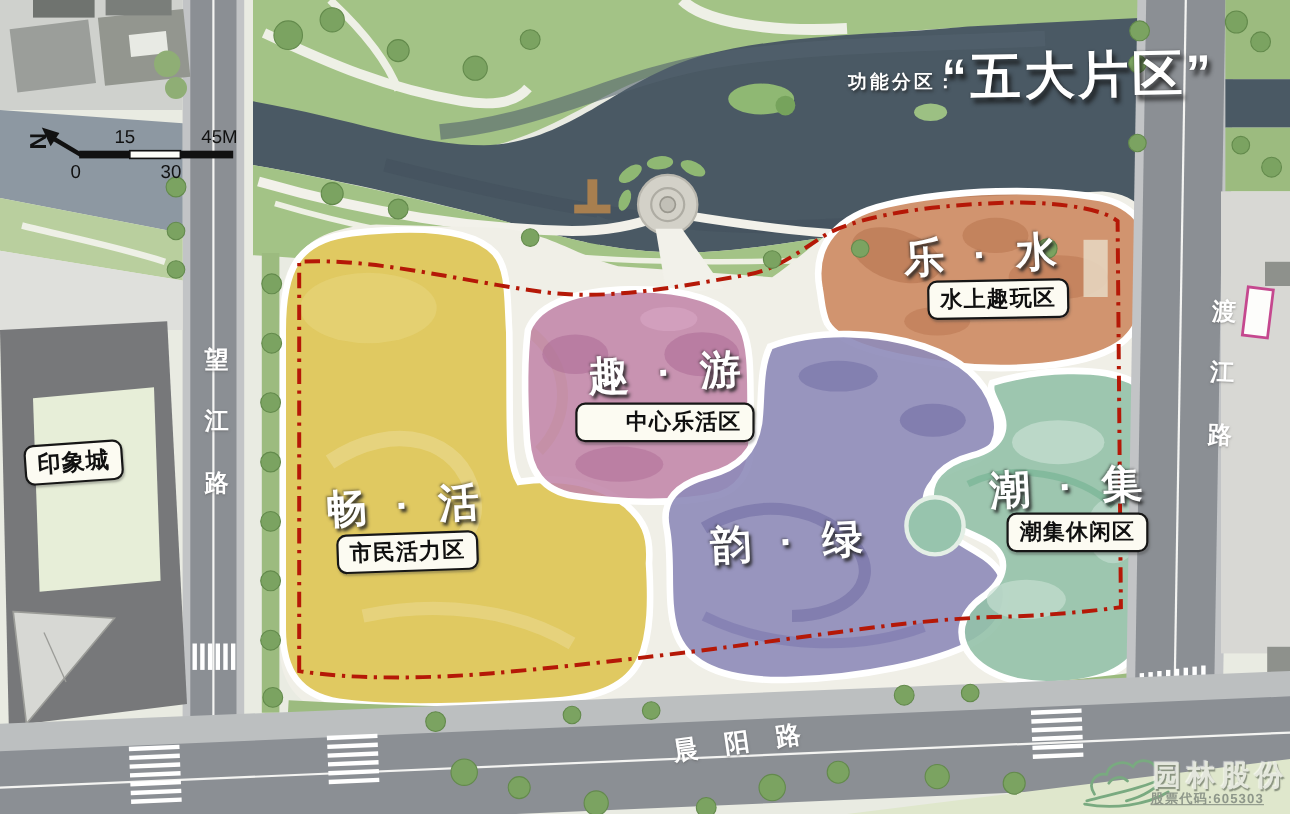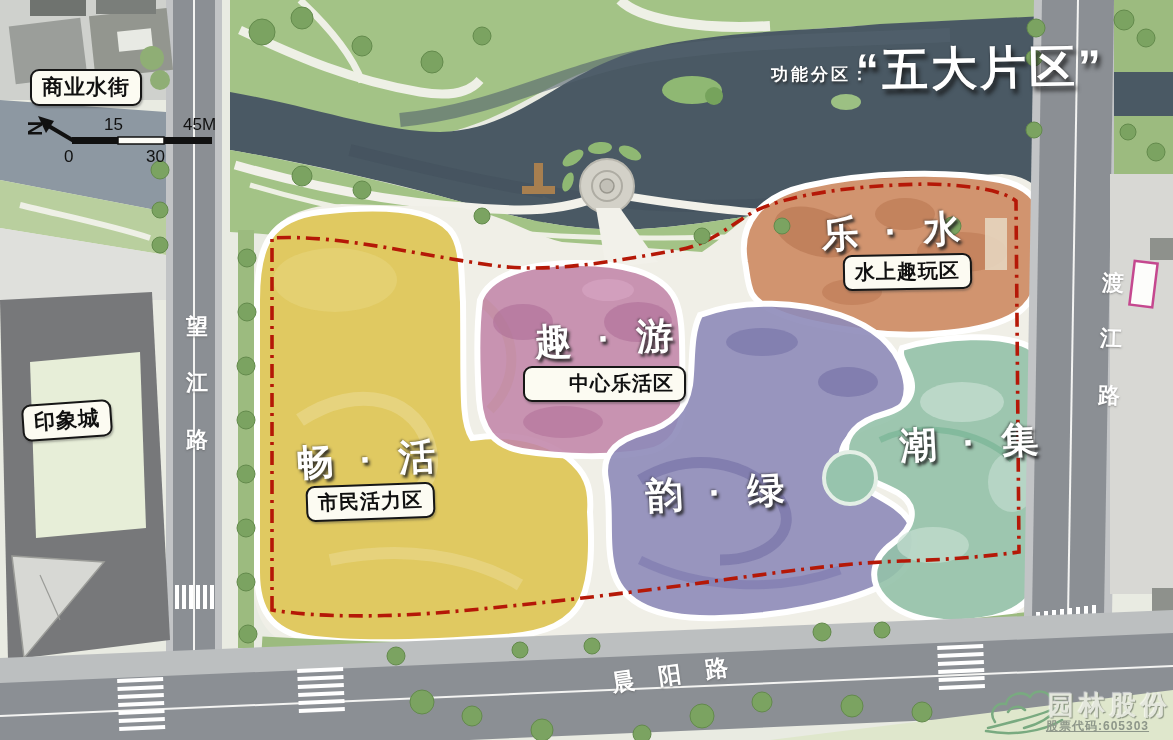--- a/index.html
+++ b/index.html
@@ -272,36 +272,36 @@
     <path d="M995 722 C988 712 996 702 1006 704 C1008 694 1022 690 1030 697 C1035 689 1048 690 1051 699 C1060 697 1066 704 1063 712"></path>
     <path d="M1008 712 C1012 706 1020 705 1025 710"></path>
     <path d="M988 728 C1010 722 1042 716 1060 706 C1052 716 1040 724 1024 728"></path>
     <path d="M986 731 C1012 736 1042 732 1062 720"></path>
   </g>
 </svg>
 
 <div class="ov title-prefix" style="left:771px;top:63px;">功能分区：</div>
 <div class="ov title-main" style="left:856px;top:38px;">“五大片区”</div>
 
-<div class="ov tagbox landmark" style="left:30px;top:69px;">商业水街</div>
 <div class="ov tagbox landmark" style="left:22px;top:402px;transform:rotate(-4deg);">印象城</div>
 
 <div class="ov road-v" style="left:182px;top:296px;">望江路</div>
 <div class="ov road-v" style="left:1096px;top:252px;transform:rotate(2deg);">渡江路</div>
 <div class="ov road-h" style="left:612px;top:668px;">晨阳路</div>
 
 <div class="ov zone-name" style="left:285px;top:435px;width:170px;">畅 · 活</div>
 <div class="ov tagbox" style="left:306px;top:484px;transform:rotate(-2deg);">市民活力区</div>
 
 <div class="ov zone-name" style="left:523px;top:314px;width:170px;">趣 · 游</div>
 <div class="ov tagbox" style="left:523px;top:366px;padding-left:44px;">中心乐活区</div>
 
 <div class="ov zone-name" style="left:810px;top:207px;width:170px;">乐 · 水</div>
 <div class="ov tagbox" style="left:843px;top:254px;transform:rotate(-1deg);">水上趣玩区</div>
 
 <div class="ov zone-name" style="left:634px;top:468px;width:170px;">韵 · 绿</div>
 
 <div class="ov zone-name" style="left:888px;top:418px;width:170px;">潮 · 集</div>
+<div class="ov tagbox" style="left:915px;top:466px;">潮集休闲区</div>
 
 <div class="ov logo-company" style="left:1048px;top:688px;">园林股份</div>
 <div class="ov logo-stock" style="left:1046px;top:718px;">股票代码:605303</div>
 
 </div>
 
 </body></html>

